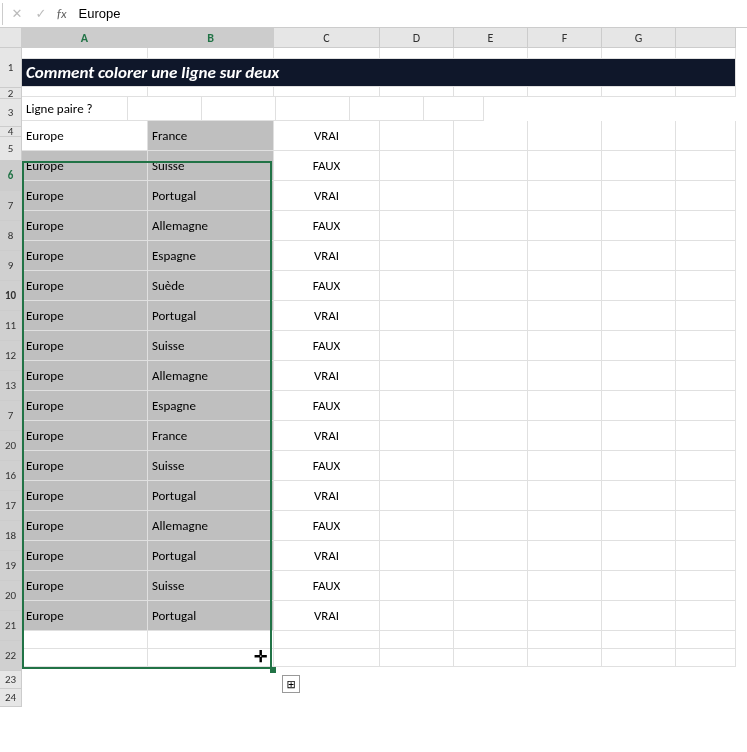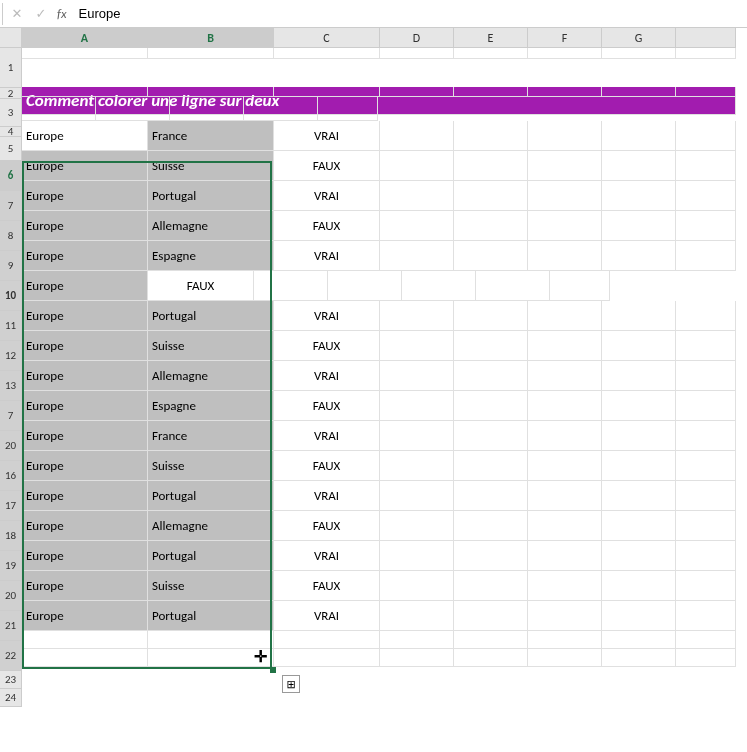--- a/index.html
+++ b/index.html
@@ -24,21 +24,21 @@
     .grid-area { flex: 1; }
     .col-headers { display: flex; }
     .col-h { background: #e6e6e6; border-right: 1px solid #ccc; border-bottom: 1px solid #ccc; display: flex; align-items: center; justify-content: center; height: 20px; font-size: 12px; color: #333; }
     .col-h.active { background: #ccc; font-weight: bold; color: #217346; }
     
     .grid-rows { position: relative; }
     .g-row { display: flex; }
     .cell { border-right: 1px solid #e0e0e0; border-bottom: 1px solid #e0e0e0; padding: 2px 4px; display: flex; align-items: center; overflow: hidden; white-space: nowrap; }
     
     .title-cell { background: #fff; color: #1f497d; font-size: 24px; font-weight: bold; font-style: italic; border-bottom: 2px solid #4f81bd; }
-    .subtitle-cell { background: #a21caf; color: #fff; font-size: 17px; font-weight: bold; font-style: italic; margin-top: 28px; }
+    .subtitle-cell { background: #0f172a; color: #fff; font-size: 17px; font-weight: bold; font-style: italic; }
     .header-cell { background: #4f81bd; color: #fff; font-weight: bold; font-style: italic; }
     .data-cell { background: #bfbfbf; }
     .center { justify-content: center; }
     
     .selection-border { position: absolute; border: 2px solid #217346; pointer-events: none; }
     .active-cell { background: #fff !important; }
     .fill-handle { position: absolute; width: 6px; height: 6px; background: #217346; }
     .quick-analysis { position: absolute; width: 18px; height: 18px; border: 1px solid #999; background: #fff; display: flex; align-items: center; justify-content: center; font-size: 11px; }
     .cursor-plus { position: absolute; font-size: 16px; color: #000; pointer-events: none; font-weight: bold; }
     
@@ -121,20 +121,21 @@
           <div class="cell col-A" style="width: 126px; height: 100%;"></div>
           <div class="cell col-B" style="width: 126px; height: 100%;"></div>
           <div class="cell col-C" style="width: 106px; height: 100%;"></div>
           <div class="cell col-D" style="width: 74px; height: 100%;"></div>
           <div class="cell col-E" style="width: 74px; height: 100%;"></div>
           <div class="cell col-F" style="width: 74px; height: 100%;"></div>
           <div class="cell col-G" style="width: 74px; height: 100%;"></div>
           <div class="cell col-H" style="width: 60px; height: 100%;"></div>
         </div>
         <div class="g-row" style="height: 24px;">
+          <div class="cell col-C" style="width: 106px; height: 100%;">Ligne paire ?</div>
           <div class="cell col-D" style="width: 74px; height: 100%;"></div>
           <div class="cell col-E" style="width: 74px; height: 100%;"></div>
           <div class="cell col-F" style="width: 74px; height: 100%;"></div>
           <div class="cell col-G" style="width: 74px; height: 100%;"></div>
           <div class="cell col-H" style="width: 60px; height: 100%;"></div>
         </div>
         <div class="g-row" style="height: 30px;">
           <div class="cell col-A data-cell active-cell" style="width: 126px; height: 100%;">Europe</div>
           <div class="cell col-B data-cell" style="width: 126px; height: 100%;">France</div>
           <div class="cell col-C center" style="width: 106px; height: 100%;">VRAI</div>
@@ -179,20 +180,21 @@
           <div class="cell col-B data-cell" style="width: 126px; height: 100%;">Espagne</div>
           <div class="cell col-C center" style="width: 106px; height: 100%;">VRAI</div>
           <div class="cell col-D" style="width: 74px; height: 100%;"></div>
           <div class="cell col-E" style="width: 74px; height: 100%;"></div>
           <div class="cell col-F" style="width: 74px; height: 100%;"></div>
           <div class="cell col-G" style="width: 74px; height: 100%;"></div>
           <div class="cell col-H" style="width: 60px; height: 100%;"></div>
         </div>
         <div class="g-row" style="height: 30px;">
           <div class="cell col-A data-cell" style="width: 126px; height: 100%;">Europe</div>
+          <div class="cell col-B data-cell" style="width: 126px; height: 100%;">Suède</div>
           <div class="cell col-C center" style="width: 106px; height: 100%;">FAUX</div>
           <div class="cell col-D" style="width: 74px; height: 100%;"></div>
           <div class="cell col-E" style="width: 74px; height: 100%;"></div>
           <div class="cell col-F" style="width: 74px; height: 100%;"></div>
           <div class="cell col-G" style="width: 74px; height: 100%;"></div>
           <div class="cell col-H" style="width: 60px; height: 100%;"></div>
         </div>
         <div class="g-row" style="height: 30px;">
           <div class="cell col-A data-cell" style="width: 126px; height: 100%;">Europe</div>
           <div class="cell col-B data-cell" style="width: 126px; height: 100%;">Portugal</div>

